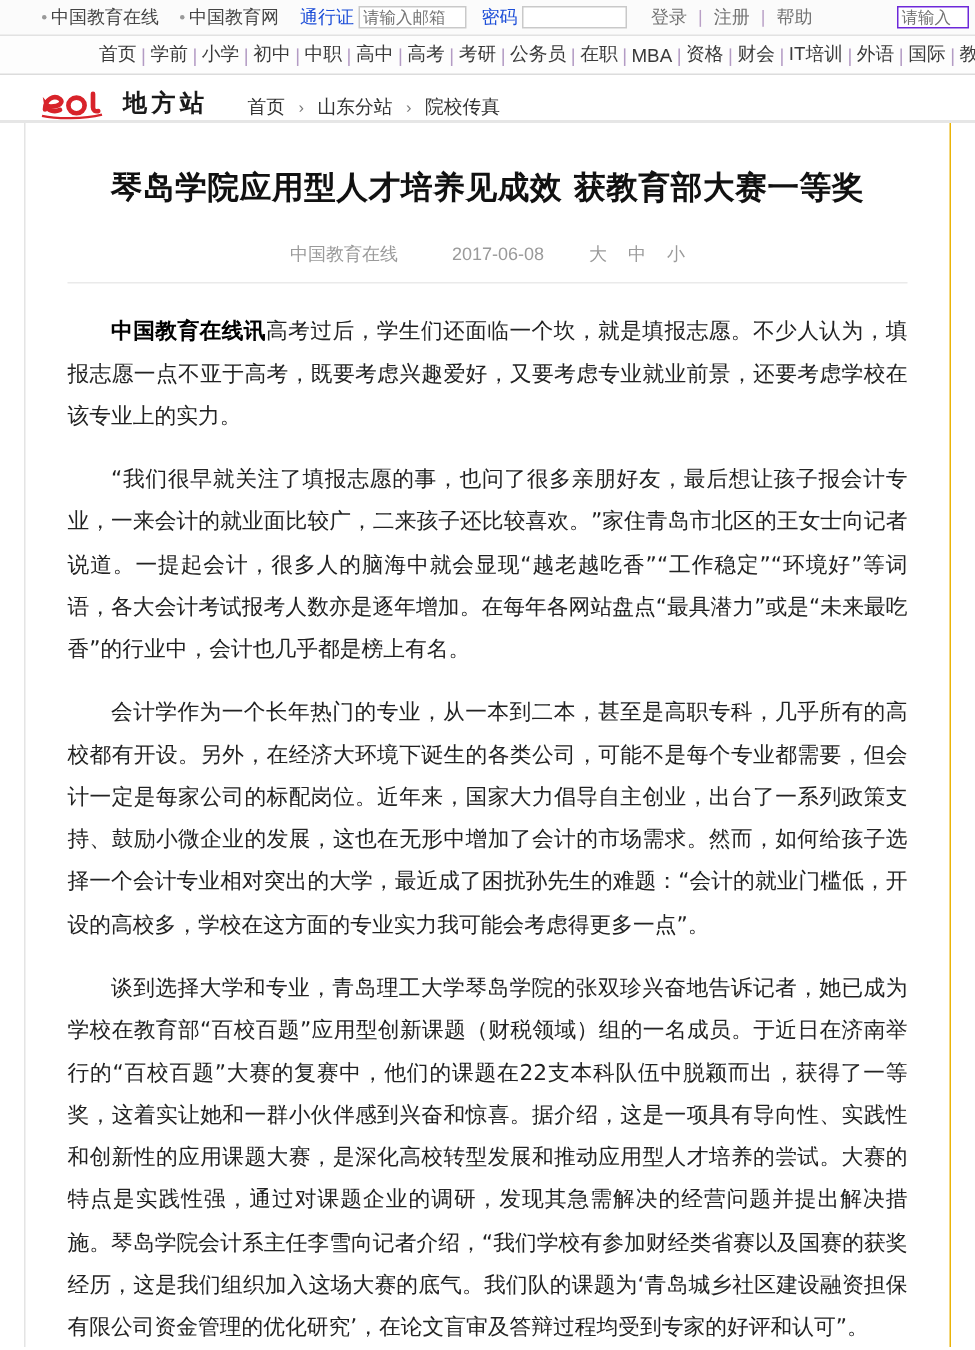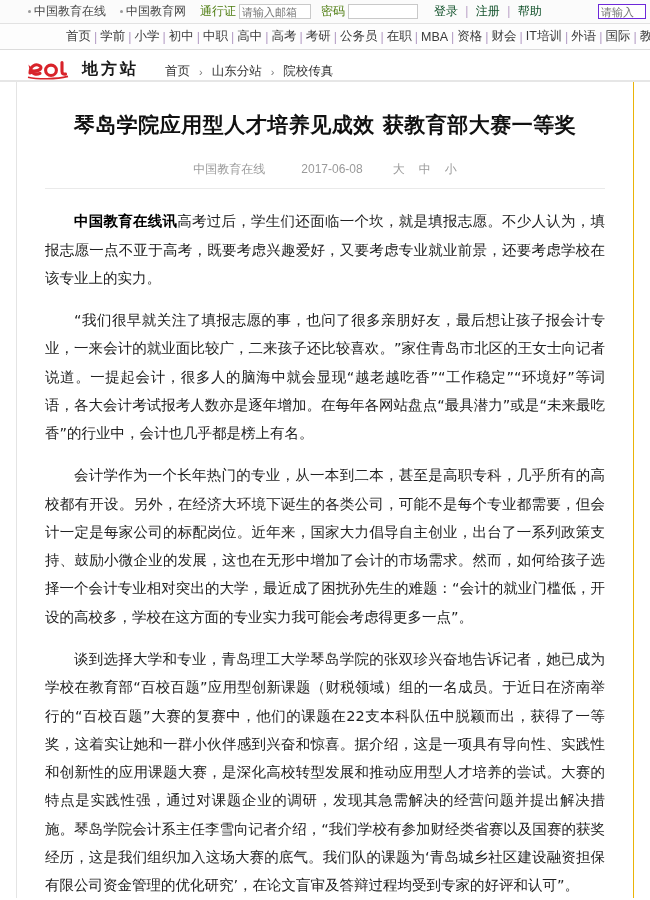--- a/index.html
+++ b/index.html
@@ -41,37 +41,37 @@
     width: 3px;
     height: 3px;
     background: #999;
     border-radius: 50%;
     margin-right: 3px;
     margin-bottom: 1px;
   }
   .tb-label {
     margin-right: 3px;
     white-space: nowrap;
-    color: #4d7c0f;
+    color: #1d4ed8;
   }
   .tb-input {
     border: 1px solid #c9c9c9;
     background: #fff;
     height: 15px;
     font-size: 11px;
     color: #777;
     padding: 0 2px;
     box-sizing: border-box;
     font-family: "Liberation Sans", sans-serif;
     outline: none;
   }
   .tb-input.email { width: 72px; margin-right: 10px; }
   .tb-input.pwd   { width: 70px; margin-right: 16px; }
   .tb-links { white-space: nowrap; color: #333; }
-  .tb-links a { color: #14532d; text-decoration: none; }
+  .tb-links a { color: #737373; text-decoration: none; }
   .tb-sep { color: #b9a0c6; margin: 0 4px; }
   .tb-search-wrap {
     position: absolute;
     right: 4px;
     top: 4px;
     display: flex;
     align-items: center;
   }
   .tb-search {
     border: 1px solid #6d28d9;

